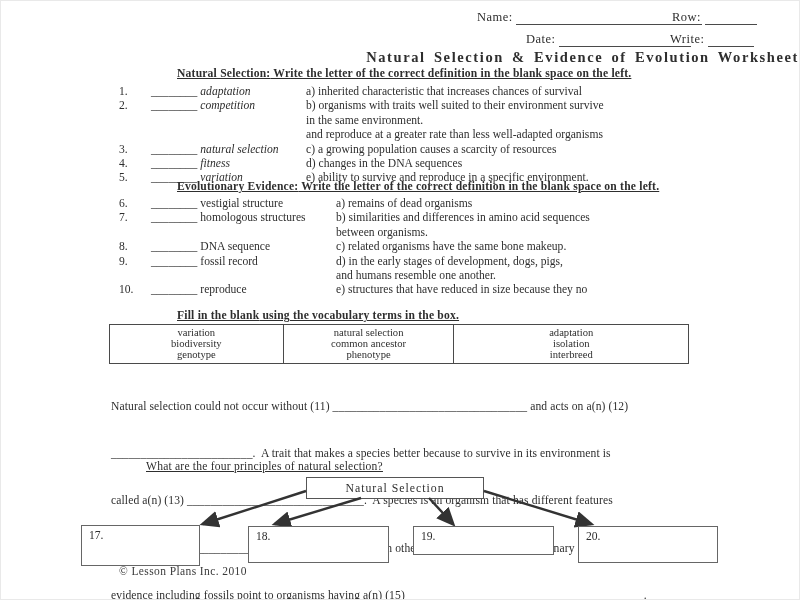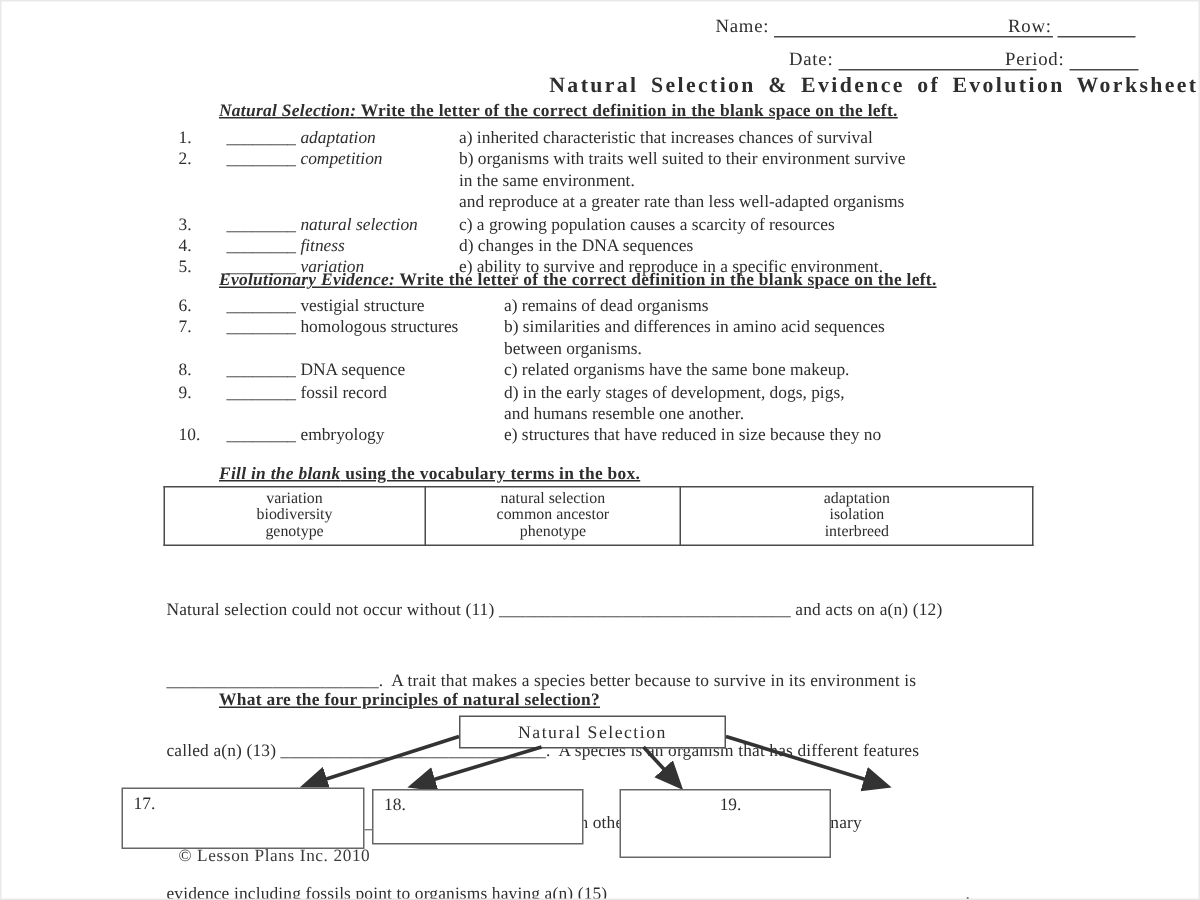--- a/index.html
+++ b/index.html
@@ -18,35 +18,35 @@
   .hdr{font-size:12.5px;letter-spacing:.5px;}
   .title{
     width:100%;text-align:right;
     font-size:14.5px;font-weight:bold;letter-spacing:1.6px;word-spacing:3px;
   }
   .sechead{
     font-size:11.6px;font-weight:bold;
     text-decoration:underline;
     white-space:pre;letter-spacing:.2px;
   }
-  .sechead .ital{font-style:italic;}
+  .sechead .ital{margin-left:31px;}
   .mlist{font-size:11.6px;line-height:14.4px;width:575px;}
   .mrow{display:flex;align-items:flex-start;}
   .mnum{width:32px;flex:none;}
   .mterm{flex:none;white-space:pre;}
   .s1 .mterm{width:155px;font-style:italic;}
   .s2 .mterm{width:185px;}
   .mdef{flex:1;}
   .vocab{
     width:580px;border:1px solid #4a4a4a;border-collapse:collapse;table-layout:fixed;
     font-size:10.6px;line-height:11px;text-align:center;
   }
   .vocab td{border:1px solid #4a4a4a;padding:2px 0 3px 0;vertical-align:middle;}
   .para{font-size:11.6px;line-height:15.8px;white-space:pre;letter-spacing:.1px;}
-  .qline{font-size:11.6px;font-weight:bold;text-decoration:underline;letter-spacing:.2px;}
+  .qline{font-size:11.6px;font-weight:normal;text-decoration:underline;letter-spacing:.2px;}
   .nsbox{
     width:176px;height:20px;border:1.5px solid #555;
     text-align:center;font-size:11.8px;letter-spacing:1px;line-height:20px;font-weight:normal;
     background:#fff;
   }
   .pbox{
     border:1.5px solid #666;background:#fff;
     font-size:11.6px;padding:3px 0 0 7px;box-sizing:border-box;
   }
   .copyright{font-size:11.5px;letter-spacing:.4px;color:#3a3a3a;}
@@ -62,21 +62,21 @@
   </div>
   <div class="abs hdr" style="left:671px;top:9px;">
     <span>Row:</span>
     <span class="blankline" style="width:52px;"></span>
   </div>
   <div class="abs hdr" style="left:525px;top:31px;">
     <span>Date:</span>
     <span class="blankline" style="width:132px;"></span>
   </div>
   <div class="abs hdr" style="left:669px;top:31px;">
-    <span>Period:</span>
+    <span>Write:</span>
     <span class="blankline" style="width:46px;"></span>
   </div>
 
   <div class="abs title" style="left:0;top:48px;">Natural Selection &amp; Evidence of Evolution Worksheet</div>
 
   <div class="abs sechead" style="left:145px;top:66px;"><span class="ital">Natural Selection:</span><span> Write the letter of the correct definition in the blank space on the left.</span></div>
 
   <div class="abs mlist s1" style="left:118px;top:84px;">
     <div class="mrow">
       <span class="mnum">1.</span>
@@ -145,21 +145,21 @@
     <div class="mrow">
       <span class="mnum">9.</span>
       <span class="mterm"><span>________</span> <span>fossil record</span></span>
       <span class="mdef">
         <div>d) in the early stages of development, dogs, pigs,</div>
         <div>and humans resemble one another.</div>
       </span>
     </div>
     <div class="mrow">
       <span class="mnum">10.</span>
-      <span class="mterm"><span>________</span> <span>embryology</span></span>
+      <span class="mterm"><span>________</span> <span>reproduce</span></span>
       <span class="mdef">
         <div>e) structures that have reduced in size because they no</div>
       </span>
     </div>
   </div>
 
   <div class="abs sechead" style="left:145px;top:308px;text-align:center;"><span class="ital">Fill in the blank</span><span> using the vocabulary terms in the box.</span></div>
 
   <table class="abs vocab" style="left:108px;top:323px;">
     <colgroup>
@@ -206,19 +206,20 @@
       <marker id="ah" markerWidth="9" markerHeight="8" refX="6.5" refY="3.5" orient="auto">
         <path d="M0,0 L8,3.5 L0,7 z" fill="#333"></path>
       </marker>
     </defs>
     <line x1="305" y1="22" x2="202" y2="55" stroke="#333" stroke-width="2.4" marker-end="url(#ah)"></line>
     <line x1="360" y1="29" x2="274" y2="55" stroke="#333" stroke-width="2.4" marker-end="url(#ah)"></line>
     <line x1="428" y1="29" x2="452" y2="55" stroke="#333" stroke-width="2.4" marker-end="url(#ah)"></line>
     <line x1="483" y1="22" x2="590" y2="55" stroke="#333" stroke-width="2.4" marker-end="url(#ah)"></line>
   </svg>
 
-  <div class="abs pbox" style="left:80px;top:524px;width:162px;height:41px;"><span>17.</span></div>
+  <div class="abs pbox" style="left:80px;top:524px;width:119px;height:41px;"><span>17.</span></div>
   <div class="abs pbox" style="left:247px;top:525px;width:141px;height:37px;"><span>18.</span></div>
-  <div class="abs pbox" style="left:412px;top:525px;width:141px;height:46px;text-align:center;"><span>19.</span></div>
+  <div class="abs pbox" style="left:412px;top:525px;width:141px;height:29px;"><span>19.</span></div>
+  <div class="abs pbox" style="left:577px;top:525px;width:140px;height:37px;"><span>20.</span></div>
 
   <div class="abs copyright" style="left:118px;top:564px;">© Lesson Plans Inc. 2010</div>
 
 </div>
 
 </body></html>

